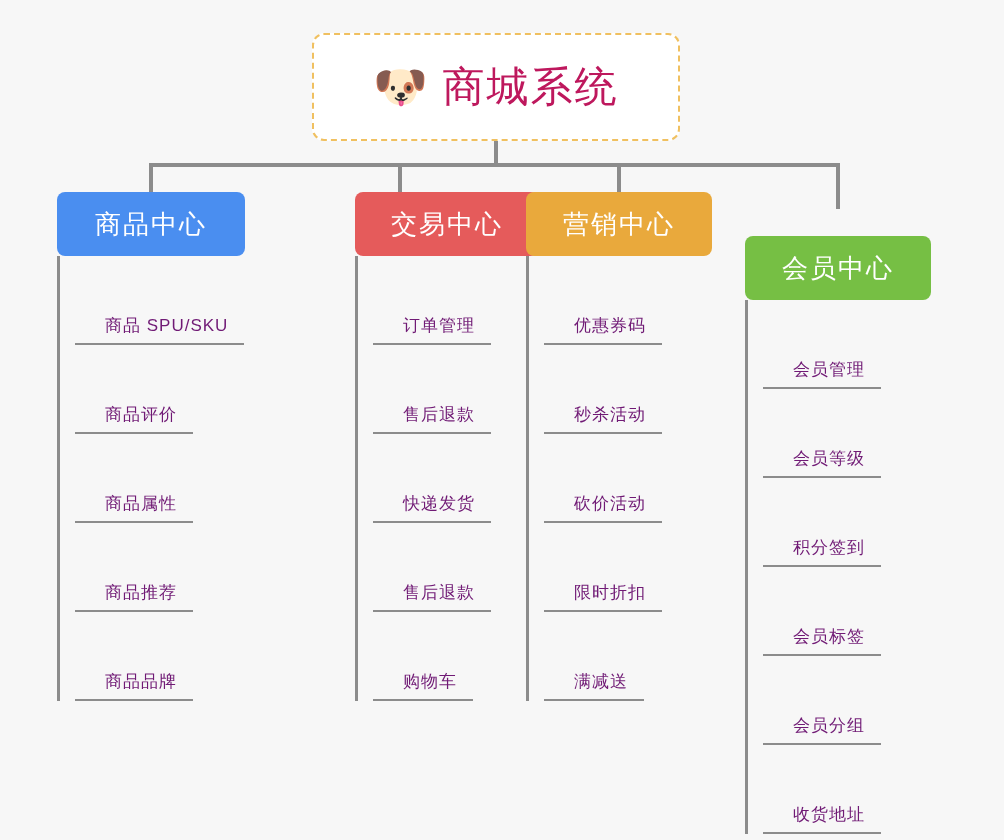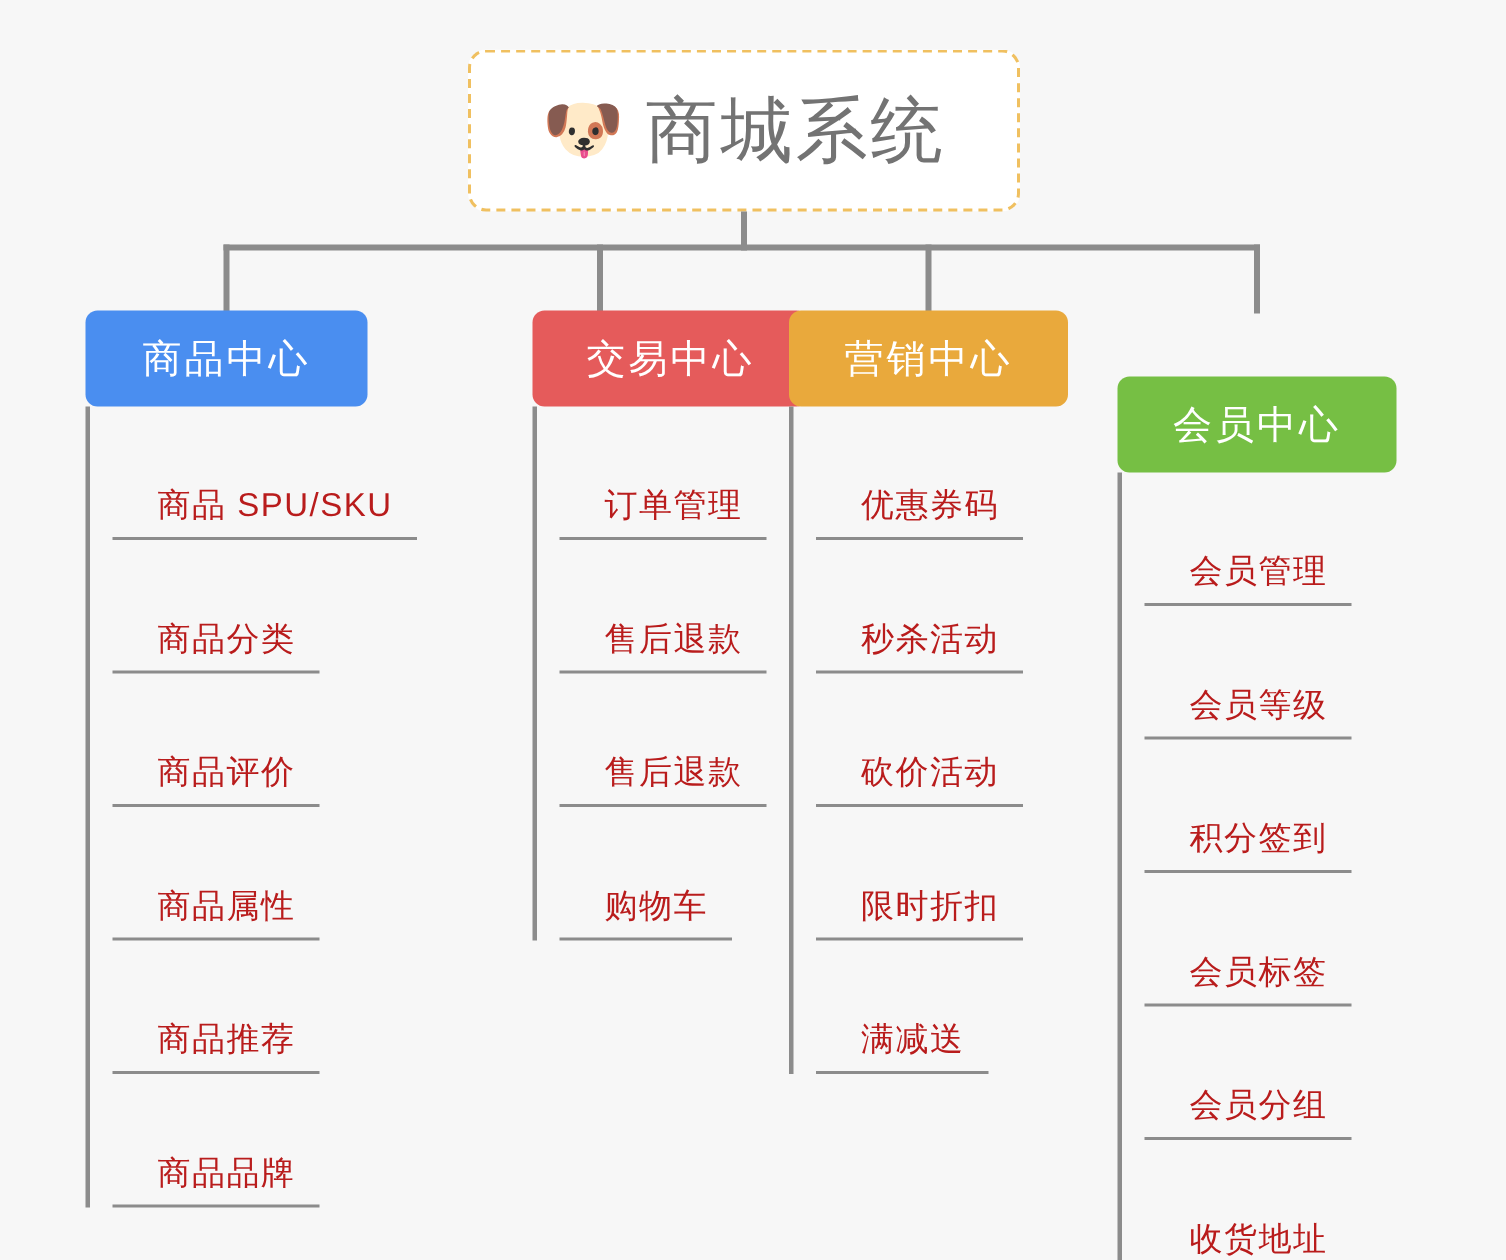--- a/index.html
+++ b/index.html
@@ -35,38 +35,38 @@
     align-items: center;
     justify-content: center;
     gap: 14px;
   }
   .root-emoji {
     font-size: 44px;
     line-height: 1;
     display: block;
   }
   .root-title {
-    font-size: 48px;
-    color: #737373;
+    font-size: 42px;
+    color: #be185d;
     letter-spacing: 2px;
     white-space: nowrap;
   }
 
   
   .conn {
     position: absolute;
     background: #8c8c8c;
   }
   .conn-v { width: 4px; }
   .conn-h { height: 4px; }
 
   
   .column {
     position: absolute;
-    top: 207px;
+    top: 192px;
   }
   .cat-box {
     box-sizing: border-box;
     height: 64px;
     border-radius: 8px;
     display: flex;
     align-items: center;
     justify-content: center;
     color: #ffffff;
     font-size: 26px;
@@ -84,22 +84,22 @@
   .leaf-item {
     height: 89px;
     position: relative;
     display: flex;
     align-items: flex-end;
     justify-content: flex-start;
   }
   .leaf-text {
     display: inline-block;
     padding: 0 16px 6px 30px;
-    font-size: 22px;
-    color: #b91c1c;
+    font-size: 17px;
+    color: #701a75;
     white-space: nowrap;
     border-bottom: 2px solid #8c8c8c;
     letter-spacing: 1px;
   }
 </style>
 </head>
 <body>
 
 <div id="diagram">
 
@@ -118,23 +118,20 @@
     </div>
 
   <div id="columns">
       <div class="column" style="left: 57px; width: 188px;">
         <div class="cat-box" style="background: rgb(74, 142, 240);">商品中心</div>
         <div class="leaf-list">
           <div class="leaf-item">
             <span class="leaf-text">商品 SPU/SKU</span>
           </div>
           <div class="leaf-item">
-            <span class="leaf-text">商品分类</span>
-          </div>
-          <div class="leaf-item">
             <span class="leaf-text">商品评价</span>
           </div>
           <div class="leaf-item">
             <span class="leaf-text">商品属性</span>
           </div>
           <div class="leaf-item">
             <span class="leaf-text">商品推荐</span>
           </div>
           <div class="leaf-item">
             <span class="leaf-text">商品品牌</span>
@@ -144,20 +141,23 @@
       <div class="column" style="left: 308px; width: 184px; margin-left: 47px;">
         <div class="cat-box" style="background: rgb(229, 91, 91);">交易中心</div>
         <div class="leaf-list">
           <div class="leaf-item">
             <span class="leaf-text">订单管理</span>
           </div>
           <div class="leaf-item">
             <span class="leaf-text">售后退款</span>
           </div>
           <div class="leaf-item">
+            <span class="leaf-text">快递发货</span>
+          </div>
+          <div class="leaf-item">
             <span class="leaf-text">售后退款</span>
           </div>
           <div class="leaf-item">
             <span class="leaf-text">购物车</span>
           </div>
         </div>
       </div>
       <div class="column" style="left: 526px; width: 186px;">
         <div class="cat-box" style="background: rgb(233, 169, 60);">营销中心</div>
         <div class="leaf-list">

